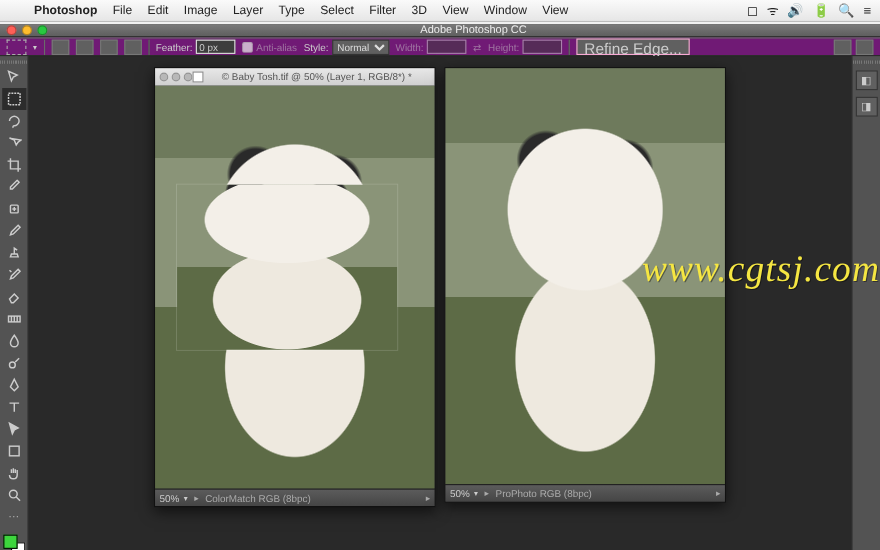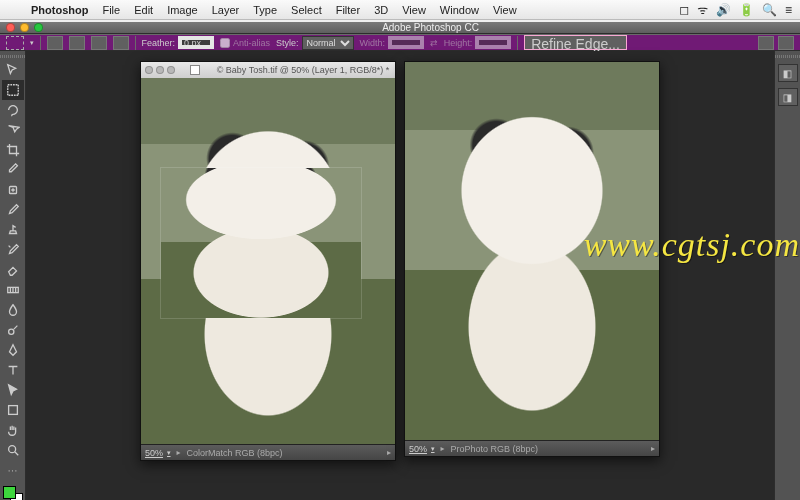--- a/index.html
+++ b/index.html
@@ -21,21 +21,21 @@
   .traffic .dot { width: 9px; height: 9px; border-radius: 50%; box-shadow: inset 0 0 0 1px rgba(0,0,0,.3); }
   .dot.red { background: #ff5f57; } .dot.yellow { background: #febc2e; } .dot.green { background: #28c840; }
   .titlebar .title-text { flex: 1; text-align: center; margin-left: 18px; }
 
   
   .options-bar { height: 22px; background: #701a75; display: flex; align-items: center; padding: 0 6px; gap: 6px; color: #ccc; font-size: 9px; border-bottom: 1px solid #2c2c2c; border-top: 1px solid #6a6a6a; }
   .options-bar .tool-ico { width: 18px; height: 14px; border: 1px dashed #aaa; display: inline-block; }
   .options-bar .sep { width: 1px; height: 14px; background: #3a3a3a; border-right: 1px solid #6a6a6a; }
   .options-bar .btn-ico { width: 16px; height: 14px; border: 1px solid #777; background: #606060; }
   .options-bar label { display: flex; align-items: center; gap: 3px; }
-  .options-bar input[type=text] { width: 36px; height: 13px; background: #3d3d3d; border: 4px solid #e5e5e5; color: #ccc; font-size: 9px; padding: 0 2px; }
+  .options-bar input[type=text] { width: 36px; height: 13px; background: #3d3d3d; border: 1px solid #e5e5e5; color: #ccc; font-size: 9px; padding: 0 2px; }
   .options-bar input[type=checkbox] { width: 10px; height: 10px; }
   .options-bar select { height: 14px; background: #606060; color: #ddd; border: 1px solid #333; font-size: 9px; }
   .options-bar button.refine { height: 15px; background: #606060; color: #ccc; border: 1px solid #f9a8d4; font-size: 14px; padding: 0 6px; }
   .options-bar .right { margin-left: auto; display: flex; gap: 4px; }
 
   
   .workspace { flex: 1; background: #222; display: flex; position: relative; }
 
   
   .tools-panel { width: 26px; background: #535353; border-right: 1px solid #2c2c2c; display: flex; flex-direction: column; align-items: center; padding-top: 4px; }
@@ -47,42 +47,42 @@
   .tools-panel .swatches .bg { position: absolute; bottom: 0; right: 0; width: 13px; height: 13px; background: #fff; border: 1px solid #000; }
   .tools-panel .drag-grip { width: 100%; height: 3px; background: repeating-linear-gradient(90deg,#777,#777 1px,transparent 1px,transparent 2px); margin-bottom: 2px; }
 
   
   .right-dock { width: 26px; background: #535353; border-left: 1px solid #2c2c2c; display: flex; flex-direction: column; align-items: center; padding-top: 4px; gap: 6px; }
   .right-dock .ricon { width: 20px; height: 18px; background: #606060; border: 1px solid #333; display: flex; align-items: center; justify-content: center; color: #ccc; font-size: 10px; }
 
   
   .canvas-area { flex: 1; background: #292929; position: relative; padding: 10px 8px; display: flex; gap: 8px; justify-content: center; align-items: flex-start; }
   .doc-window { width: 256px; background: #2e2e2e; border: 1px solid #111; box-shadow: 0 4px 12px rgba(0,0,0,.6); display: flex; flex-direction: column; }
-  .doc-titlebar { height: 16px; background: linear-gradient(#e8e8e8,#cfcfcf); display: flex; align-items: center; font-size: 9px; color: #555; padding: 0 4px; gap: 15px; }
+  .doc-titlebar { height: 16px; background: linear-gradient(#e8e8e8,#cfcfcf); display: flex; align-items: center; font-size: 9px; color: #555; padding: 0 4px; gap: 0; }
   .doc-titlebar .traffic { display: flex; gap: 3px; }
   .doc-titlebar .dot { width: 8px; height: 8px; border-radius: 50%; }
   .doc-titlebar .dot.grey { background: #b8b8b8; box-shadow: inset 0 0 0 1px rgba(0,0,0,.2); }
   .doc-titlebar .doc-ico { width: 10px; height: 10px; background: #fff; border: 1px solid #888; display: inline-block; }
   .doc-titlebar .doc-title { flex: 1; white-space: nowrap; overflow: hidden; text-overflow: ellipsis; text-align: center; }
   .doc-canvas { flex: 1; background: #2e2e2e; position: relative; }
   .doc-canvas .image-placeholder { position: absolute; inset: 0; display: flex; align-items: center; justify-content: center; }
   .puppy { width: 100%; height: 100%; background:
       radial-gradient(ellipse 50% 35% at 50% 34%, #f3efe8 0%, #f3efe8 55%, transparent 56%),
       radial-gradient(ellipse 45% 40% at 50% 70%, #eee9df 0%, #eee9df 55%, transparent 56%),
       radial-gradient(circle at 36% 22%, #2a2a2a 0%, #2a2a2a 7%, transparent 8%),
       radial-gradient(circle at 64% 24%, #2a2a2a 0%, #2a2a2a 7%, transparent 8%),
       radial-gradient(circle at 44% 33%, #111 0%, #111 2%, transparent 3%),
       radial-gradient(circle at 56% 33%, #111 0%, #111 2%, transparent 3%),
       radial-gradient(circle at 50% 42%, #000 0%, #000 3%, transparent 4%),
       linear-gradient(#6e7a5c 0%, #6e7a5c 18%, #8a9478 18%, #8a9478 55%, #5d6b46 55%, #5d6b46 100%);
   }
   .doc-canvas .pasted-layer { position: absolute; top: 90px; left: 20px; width: 200px; height: 150px; overflow: hidden; outline: 1px solid rgba(255,255,255,.15); }
   .doc-canvas .pasted-layer .puppy { transform: scale(1.35) translateY(-8px); }
   .doc-status { height: 16px; background: linear-gradient(#5c5c5c,#454545); display: flex; align-items: center; font-size: 9px; color: #ccc; padding: 0 4px; gap: 6px; border-top: 1px solid #222; }
-  .doc-status .zoom { display: flex; align-items: center; gap: 2px; text-decoration: underline; }
+  .doc-status .zoom { display: flex; align-items: center; gap: 2px; }
   .doc-status .zoom::after { content: "▾"; font-size: 7px; margin-left: 2px; }
   .doc-status .caret { font-size: 8px; color: #aaa; }
   .doc-status .profile { color: #aaa; }
 
   
   .watermark { position: absolute; top: 226px; left: 0; right: 0; text-align: right; font-family: Georgia, "Times New Roman", serif; font-style: italic; font-size: 34px; color: #f5e642; text-shadow: 1px 1px 0 rgba(0,0,0,.4); pointer-events: none; letter-spacing: 1px; z-index: 10; }
 </style>
 </head>
 <body>
 

